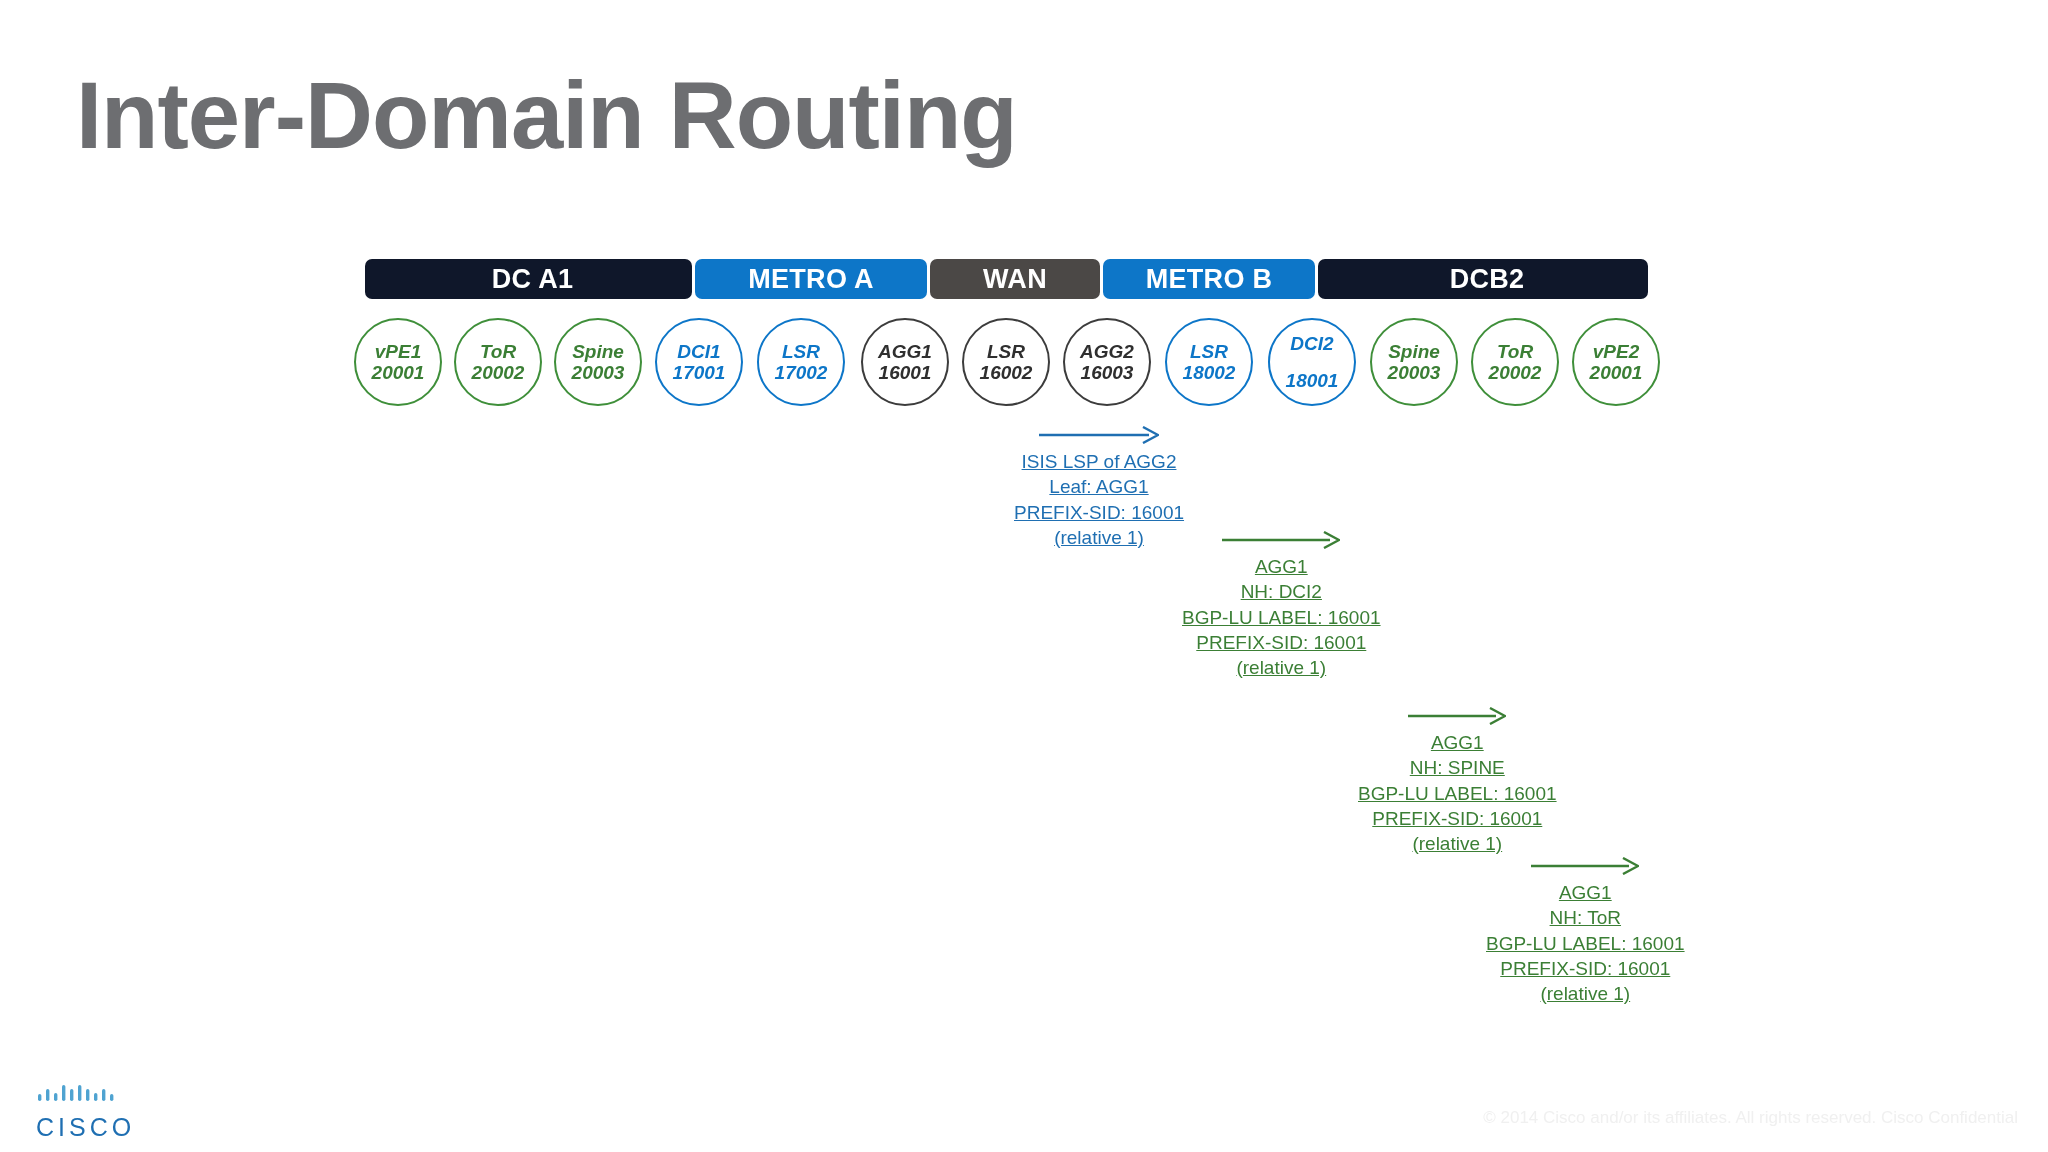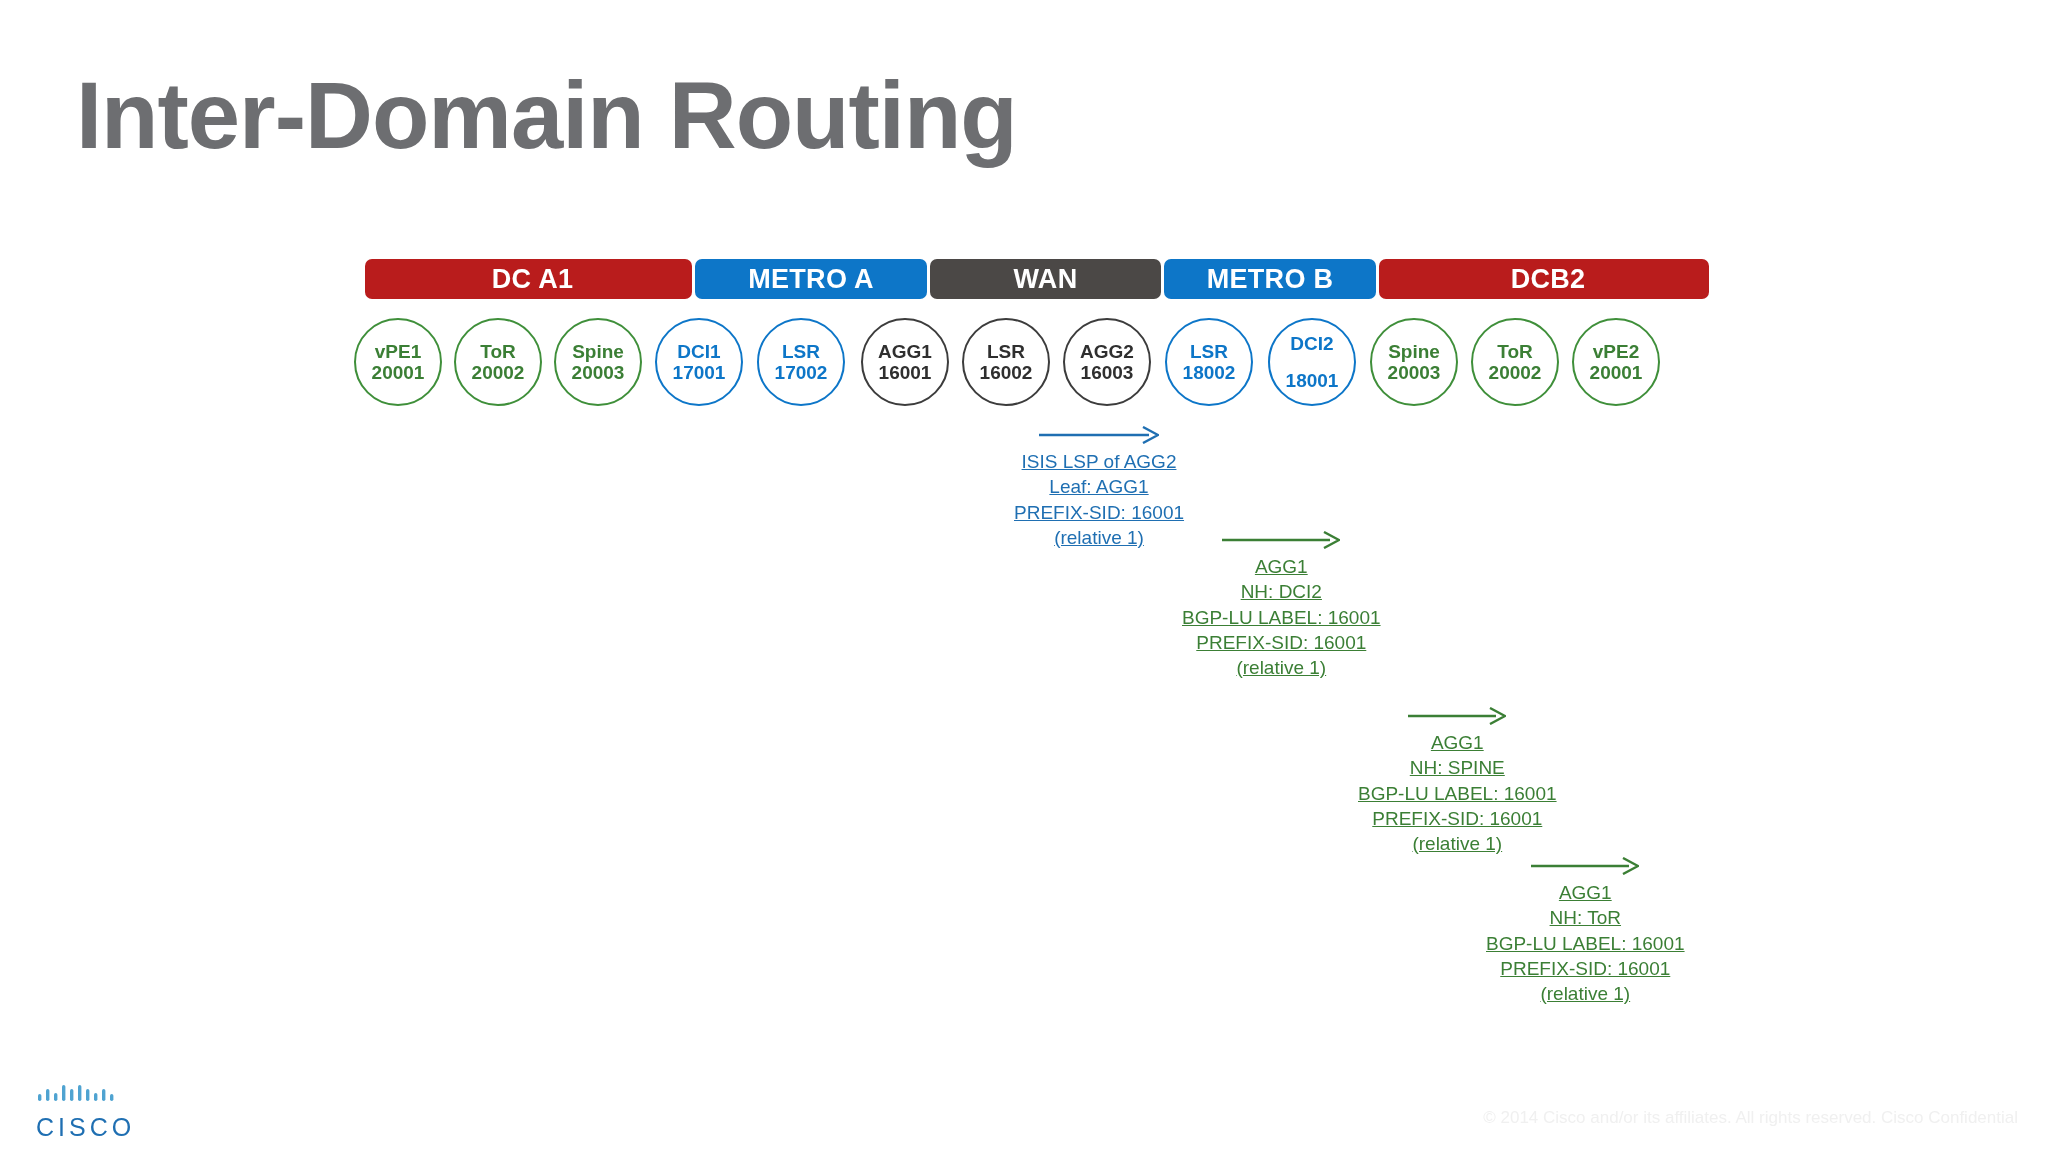--- a/index.html
+++ b/index.html
@@ -44,21 +44,21 @@
     border-radius: 7px;
     display: flex;
     align-items: center;
     justify-content: center;
     color: #ffffff;
     font-size: 27px;
     font-weight: bold;
     letter-spacing: 0.3px;
     box-sizing: border-box;
   }
-  .banner-green { background: #b91c1c; padding-left: 8px; }
+  .banner-green { background: #0f172a; padding-left: 8px; }
   .banner-blue  { background: #0d76c8; }
   .banner-gray  { background: #4b4846; }
 
   
   #node-row {
     position: absolute;
     left: 354px;
     top: 318px;
     display: flex;
     align-items: center;
@@ -70,20 +70,21 @@
     border: 2.5px solid #4a8f3c;
     display: flex;
     flex-direction: column;
     align-items: center;
     justify-content: center;
     box-sizing: border-box;
     line-height: 1.12;
     font-size: 19px;
     font-weight: bold;
     flex: none;
+    font-style: italic;
   }
   .node-green { border-color: #3f8f3a; color: #3b7f35; }
   .node-blue  { border-color: #0d76c8; color: #0d76c8; }
   .node-dark  { border-color: #3c3c3c; color: #2f2f2f; }
   .node-name, .node-id { display: block; white-space: nowrap; }
 
   
   .annot {
     position: absolute;
     text-align: center;
@@ -103,21 +104,21 @@
 </head>
 <body>
 
 <div id="slide">
 
   <div id="slide-title">Inter-Domain Routing</div>
 
   <div id="banner-row">
       <div class="banner-seg banner-green" style="width: 327px;">DC A1</div>
       <div class="banner-seg banner-blue" style="width: 232px;">METRO A</div>
-      <div class="banner-seg banner-gray" style="width: 231px;">WAN</div>
+      <div class="banner-seg banner-gray" style="width: 170px;">WAN</div>
       <div class="banner-seg banner-blue" style="width: 212px;">METRO B</div>
       <div class="banner-seg banner-green" style="width: 330px;">DCB2</div>
     </div>
 
   <div id="node-row">
       <div class="node node-green">
         <span class="node-name">vPE1</span>
         <span class="node-id">20001</span>
       </div>
       <div class="node node-green" style="margin-left: 12px;">

